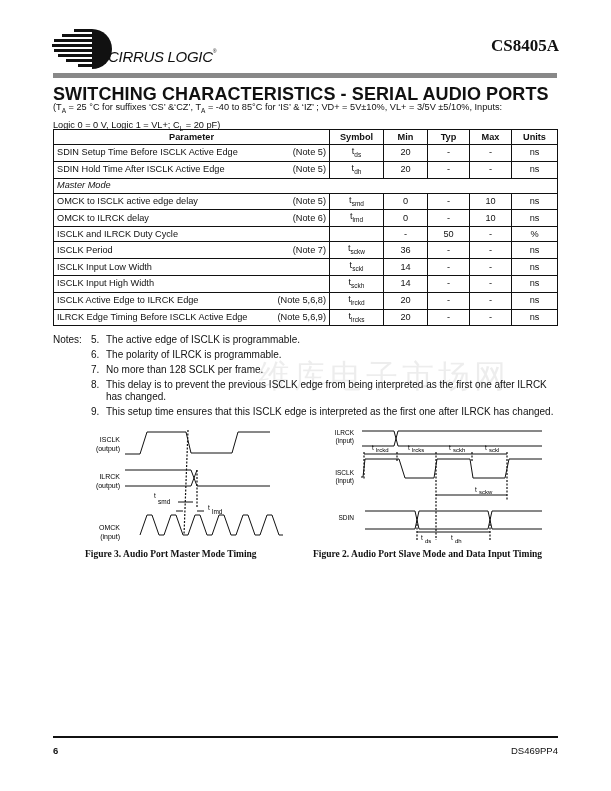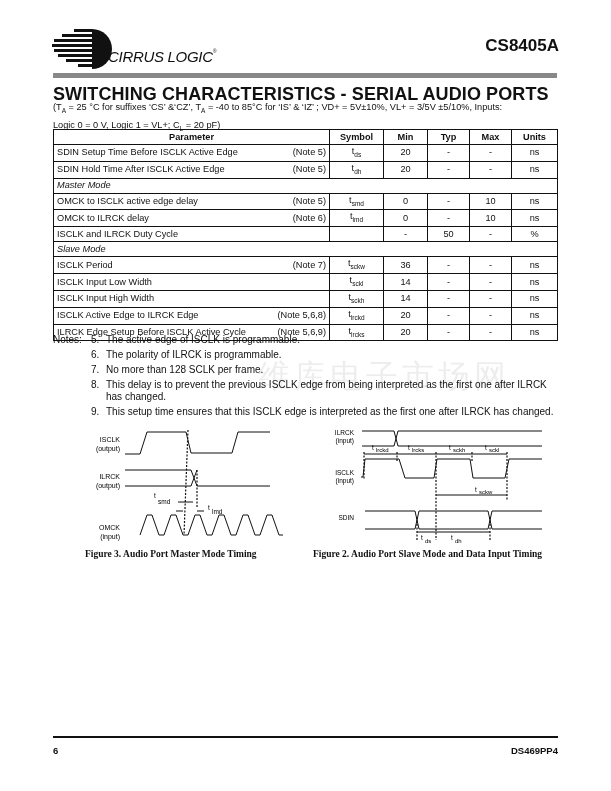--- a/index.html
+++ b/index.html
@@ -1,21 +1,21 @@
 <!DOCTYPE html>
 <html><head>
 <meta charset="utf-8">
 <style>
   html, body { margin:0; padding:0; background:#fff; }
   body { width:611px; height:791px; position:relative; overflow:hidden; font-family:"Liberation Sans", sans-serif; color:#111; }
   .abs { position:absolute; }
   #logo { left:52px; top:26px; width:190px; height:44px; }
   #logo-text { left:108px; top:48px; font-size:15px; letter-spacing:-0.3px; color:#111; font-family:"Liberation Sans", sans-serif; font-style:italic; }
   #logo-text sup { font-size:5px; vertical-align:top; }
-  #partno { right:52px; top:36px; font-size:17px; font-weight:bold; }
+  #partno { right:52px; top:36px; font-size:17px; font-weight:bold;font-family:Liberation Serif, serif; }
   #hbar { left:53px; top:73px; width:504px; height:5px; background:#888; }
   #section-title { left:53px; top:84px; font-size:18px; font-weight:bold; letter-spacing:0.1px; }
   #conditions { left:53px; top:100px; width:505px; font-size:9.2px; line-height:15px; }
   #conditions sub { font-size:6.5px; }
   table#spec { position:absolute; left:53px; top:129px; width:505px; border-collapse:collapse; font-size:9.2px; }
   #spec td, #spec th { border:1px solid #111; padding:0 3px; height:14px; line-height:13px; }
   #spec th { font-weight:bold; text-align:center; height:14px; }
   #spec td.c { text-align:center; }
   #spec td.p { white-space:nowrap; }
   #spec td.p .note { float:right; }
@@ -26,21 +26,21 @@
   .note-row { display:flex; line-height:12px; margin-bottom:3px; }
   .note-lbl { width:38px; }
   .note-num { width:15px; }
   .note-txt { width:455px; }
   #watermark { left:258px; top:355px; font-size:32px; color:rgba(0,0,0,0.07); font-family:"DejaVu Serif", serif; letter-spacing:4px; }
   .caption { font-family:"Liberation Serif", serif; font-weight:bold; font-size:9.5px; }
   #fig1-caption { left:85px; top:549px; }
   #fig2-caption { left:313px; top:549px; }
   #footer-bar { left:53px; top:736px; width:505px; height:2px; background:#111; }
   #page-num { left:53px; top:745px; font-size:9.5px; font-weight:bold; }
-  #doc-id { right:53px; top:745px; font-size:9.5px; font-weight:bold; }
+  #doc-id { right:53px; top:745px; font-size:9.5px; font-weight:normal; }
   svg text { font-family:"Liberation Sans", sans-serif; }
 </style>
 </head>
 <body>
 
 <svg id="logo" class="abs" viewBox="0 0 190 44">
   <g fill="#111">
     <path d="M40 3 A20 20 0 0 1 40 43 L40 3 Z"></path>
     <rect x="22" y="3" width="18" height="3"></rect>
     <rect x="10" y="8" width="32" height="3"></rect>
@@ -119,23 +119,20 @@
       </tr>
       <tr>
         <td class="p"><span>ISCLK and ILRCK Duty Cycle</span><span class="note"></span></td>
         <td class="c"><span></span><sub></sub></td>
         <td class="c">-</td>
         <td class="c">50</td>
         <td class="c">-</td>
         <td class="c">%</td>
       </tr>
       <tr>
-        <td colspan="6" class="sec">Slave Mode</td>
-      </tr>
-      <tr>
         <td class="p"><span>ISCLK Period</span><span class="note">(Note 7)</span></td>
         <td class="c"><span>t</span><sub>sckw</sub></td>
         <td class="c">36</td>
         <td class="c">-</td>
         <td class="c">-</td>
         <td class="c">ns</td>
       </tr>
       <tr>
         <td class="p"><span>ISCLK Input Low Width</span><span class="note"></span></td>
         <td class="c"><span>t</span><sub>sckl</sub></td>
@@ -154,21 +151,21 @@
       </tr>
       <tr>
         <td class="p"><span>ISCLK Active Edge to ILRCK Edge</span><span class="note">(Note 5,6,8)</span></td>
         <td class="c"><span>t</span><sub>lrckd</sub></td>
         <td class="c">20</td>
         <td class="c">-</td>
         <td class="c">-</td>
         <td class="c">ns</td>
       </tr>
       <tr>
-        <td class="p"><span>ILRCK Edge Setup Before ISCLK Active Cycle</span><span class="note">(Note 5,6,9)</span></td>
+        <td class="p"><span>ILRCK Edge Timing Before ISCLK Active Edge</span><span class="note">(Note 5,6,9)</span></td>
         <td class="c"><span>t</span><sub>lrcks</sub></td>
         <td class="c">20</td>
         <td class="c">-</td>
         <td class="c">-</td>
         <td class="c">ns</td>
       </tr>
     </tbody>
 </table>
 
 <div id="notes" class="abs">

